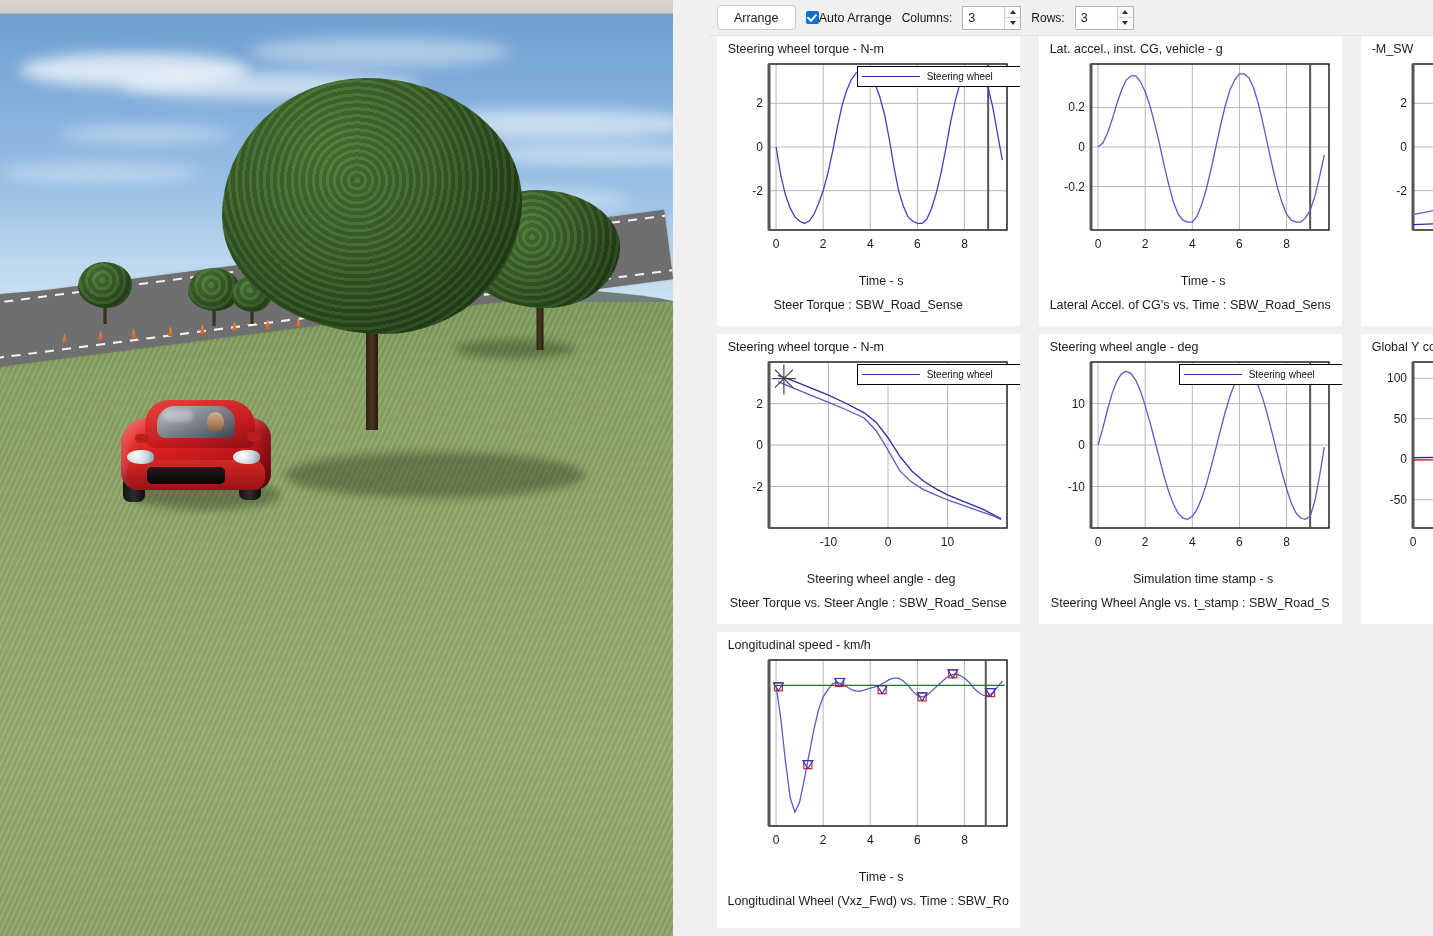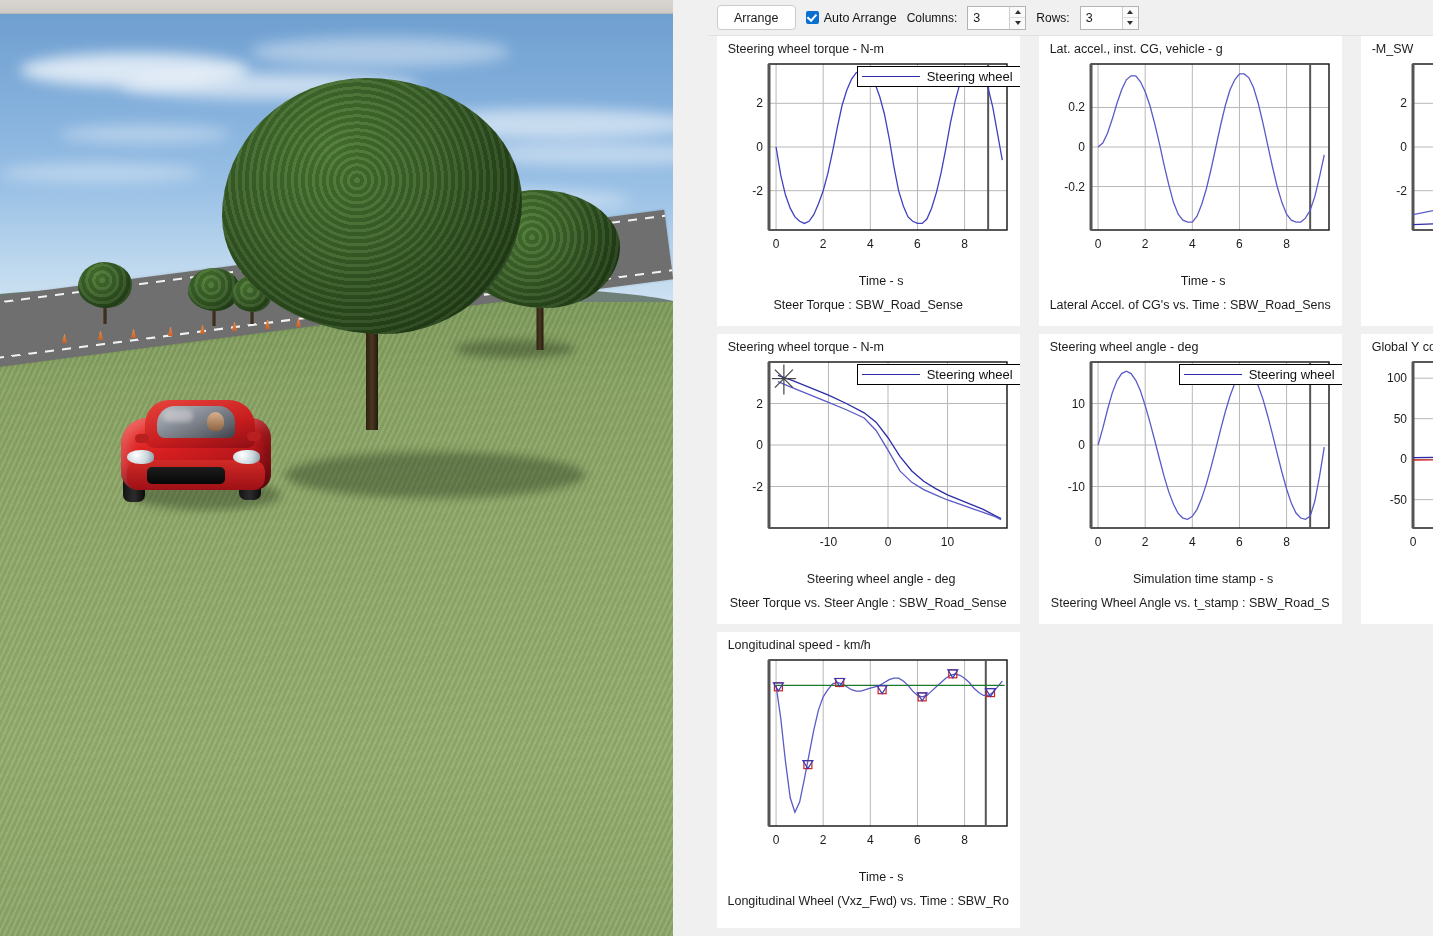--- a/index.html
+++ b/index.html
@@ -71,21 +71,21 @@
   .car .w-fl{left:8px;top:80px;} .car .w-fr{left:124px;top:78px;}
   .car .mirror{position:absolute;width:14px;height:9px;border-radius:5px;background:#b8201f;}
   .car .m-l{left:20px;top:42px;} .car .m-r{left:132px;top:40px;}
 
   
   .right{position:relative;width:743px;height:936px;background:#f0f0f0;overflow:hidden;margin-left:36px;}
   .toolbar{display:flex;align-items:center;height:35px;padding:0 8px;gap:10px;
      background:#f0f0f0;border-bottom:1px solid #e2e2e2;}
   .btn-arrange{height:25px;min-width:79px;padding:0 10px;background:#fff;border:1px solid #cbcbcb;
      border-radius:4px;font-size:12.5px;color:#1a1a1a;cursor:pointer;}
-  .chk-wrap{display:flex;align-items:center;gap:5px;cursor:pointer;}
+  .chk-wrap{display:flex;align-items:center;cursor:pointer;}
   .chk{width:13px;height:13px;border-radius:2px;background:#0a70d0;position:relative;}
   .chk:after{content:"";position:absolute;left:3.5px;top:1px;width:3.5px;height:7px;
      border:solid #fff;border-width:0 2px 2px 0;transform:rotate(42deg);}
   .chk-lbl{font-size:12.5px;color:#141414;}
   .spin-lbl{font-size:12px;color:#141414;}
   .spin{display:flex;height:22px;border:1px solid #b3b3b3;background:#fff;}
   .spin input{width:36px;border:0;outline:none;font-size:12.5px;color:#1a1a1a;
      padding:0 0 0 5px;font-family:"Liberation Sans",sans-serif;background:transparent;}
   .spin .arrows{display:flex;flex-direction:column;width:15px;border-left:1px solid #cfcfcf;}
   .spin .ar{flex:1;display:flex;align-items:center;justify-content:center;background:#fafafa;cursor:pointer;}
@@ -100,21 +100,21 @@
   .ptitle{position:absolute;left:11px;top:6px;font-size:12.5px;color:#1b1b1b;white-space:nowrap;}
   .plot{position:absolute;left:22px;top:24px;width:272px;height:192px;}
   .pcaption{position:absolute;left:0;top:262px;width:303px;text-align:center;
      font-size:12.5px;color:#1b1b1b;white-space:nowrap;overflow:hidden;}
   .xlabel{position:absolute;left:13px;top:238px;width:303px;text-align:center;font-size:12.5px;color:#1b1b1b;}
   svg{display:block;}
   .tick{font-size:12px;fill:#1b1b1b;font-family:"Liberation Sans",sans-serif;}
   .legend-box{position:absolute;background:#fff;border:1px solid #000;height:19px;
      display:flex;align-items:center;gap:7px;padding:0 4px;overflow:hidden;}
   .legend-line{width:58px;height:0;border-top:1px solid #2d2da8;}
-  .legend-txt{font-size:13px;color:#111;white-space:nowrap;}
+  .legend-txt{font-size:10px;color:#111;white-space:nowrap;}
 </style>
 </head>
 <body>
 
 <div class="app">
 
   <div class="viewport">
     <div class="vp-titlebar">
       <div class="vp-close">✕</div>
     </div>

